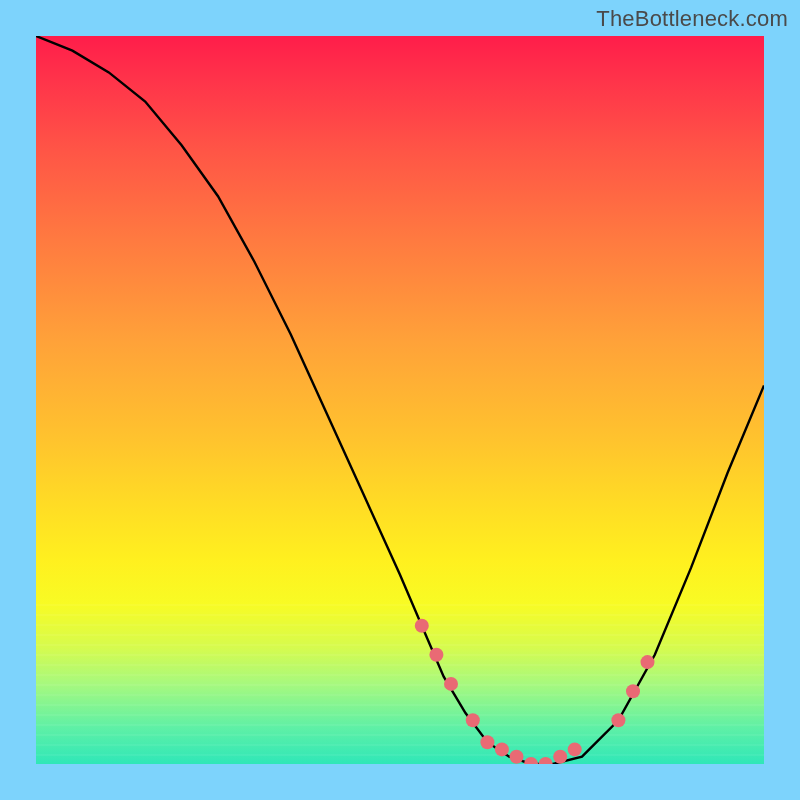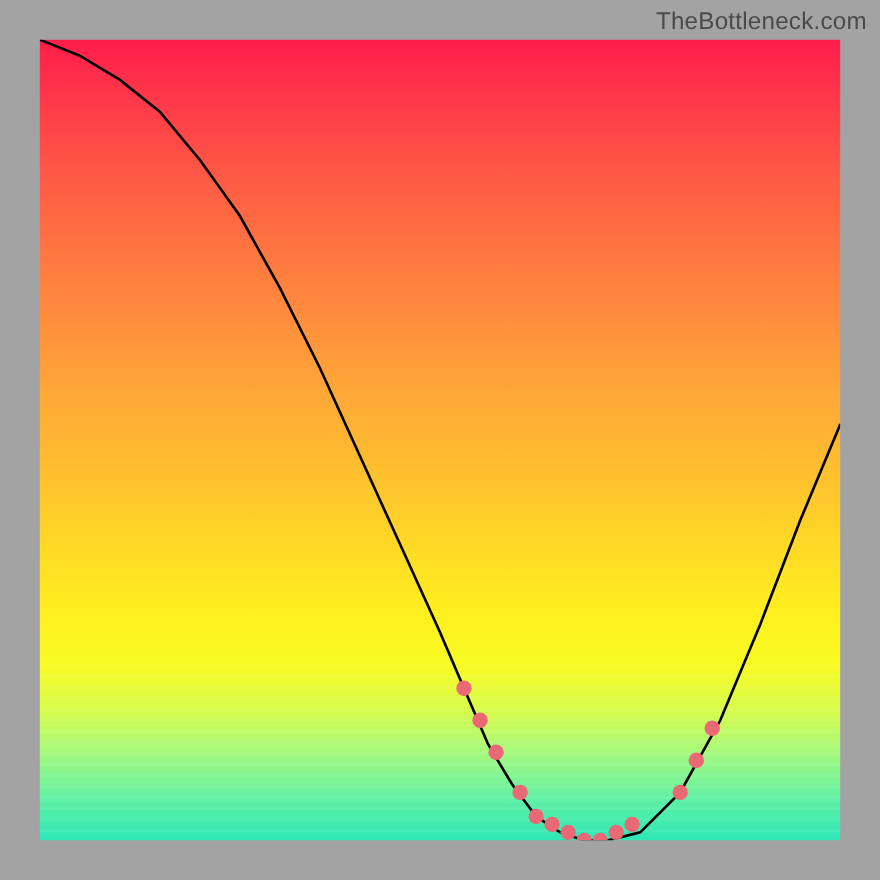--- a/index.html
+++ b/index.html
@@ -8,21 +8,21 @@
     width: 800px;
     height: 800px;
     background: #000;
     overflow: hidden;
     font-family: Arial, Helvetica, sans-serif;
   }
   .frame {
     position: absolute;
     top: 0; left: 0;
     width: 800px; height: 800px;
-    background: #a3a3a3;
+    background: #7dd3fc;
   }
   .plot {
     position: absolute;
     top: 36px;
     left: 36px;
     width: 728px;
     height: 728px;
     overflow: hidden;
   }
   .gradient {

